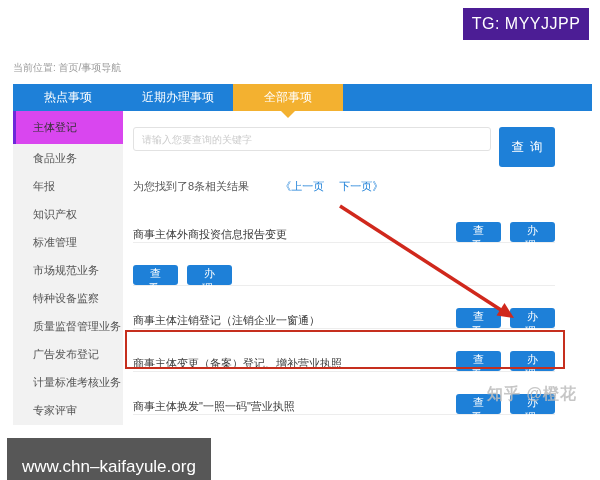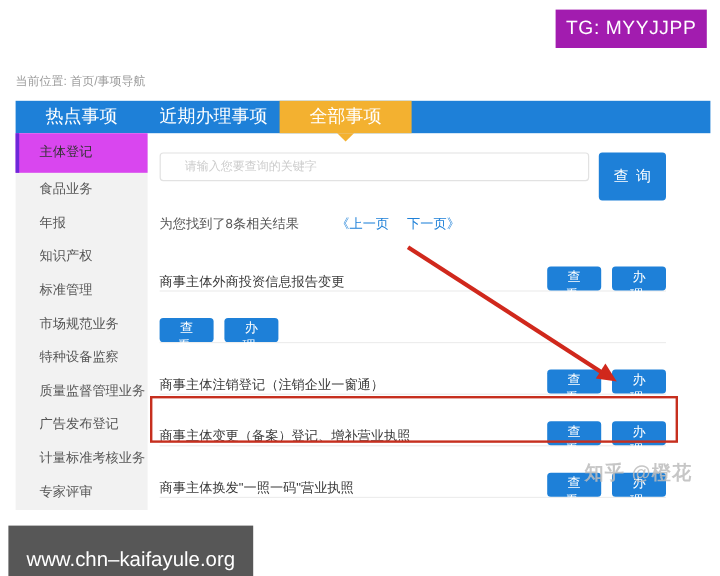--- a/index.html
+++ b/index.html
@@ -1,50 +1,50 @@
 <!DOCTYPE html>
 <html><head>
 <meta charset="utf-8">
 <style>
   html,body{margin:0;padding:0;background:#fff;}
   .page{position:relative;width:600px;height:480px;background:#fff;overflow:hidden;
         font-family:"Liberation Sans","DejaVu Sans",sans-serif;}
 
   
   .tg-badge{position:absolute;left:463px;top:8px;width:126px;height:32px;line-height:32px;
-            background:#a21caf;color:#fff;font-size:16px;text-align:center;letter-spacing:.5px;}
+            background:#4c1d95;color:#fff;font-size:16px;text-align:center;letter-spacing:.5px;}
   .url-badge{position:absolute;left:7px;top:438px;height:34px;line-height:34px;padding:12px 15px;
              background:#575757;color:#fff;font-size:17px;}
   .watermark{position:absolute;left:487px;top:384px;font-size:16px;font-weight:700;
              color:#bdbdbd;opacity:.85;letter-spacing:1px;}
 
   .breadcrumb{position:absolute;left:13px;top:61px;font-size:10px;color:#9b9b9b;}
 
   
   .tabbar{position:absolute;left:13px;top:84px;width:579px;height:27px;display:flex;
           background:#1e80d8;}
   .tab{width:110px;display:flex;align-items:center;justify-content:center;color:#fff;
-       font-size:15px;cursor:pointer;position:relative;}
+       font-size:12px;cursor:pointer;position:relative;}
   .tab.active{background:#f3b130;}
   .tab.active::after{content:"";position:absolute;left:50%;bottom:-7px;margin-left:-7px;
        border-left:7px solid transparent;border-right:7px solid transparent;
        border-top:7px solid #f3b130;}
   .tab-filler{flex:1;}
 
   
   .sidebar{position:absolute;left:13px;top:111px;width:110px;height:314px;background:#f2f2f2;}
   .side-item{height:28px;line-height:28px;padding-left:20px;font-size:11px;color:#555;
              cursor:pointer;white-space:nowrap;}
   .side-item.active{height:33px;line-height:33px;background:#d946ef;border-left:3px solid #6d28d9;
              padding-left:17px;color:#333;}
 
   
   .main{position:absolute;left:133px;top:127px;width:422px;}
   .search-row{display:flex;gap:8px;}
-  .search-input{flex:1;height:22px;border:1px solid #e2e2e2;border-radius:3px;padding:0 20px;
+  .search-input{flex:1;height:22px;border:1px solid #e2e2e2;border-radius:3px;padding:0 8px;
              font-size:10px;color:#666;outline:none;}
   .search-input::placeholder{color:#ccc;}
   .query-btn{width:56px;height:40px;background:#1e80d8;color:#fff;border:none;border-radius:3px;
              font-size:12.5px;letter-spacing:6px;text-indent:6px;cursor:pointer;}
   .results-line{margin-top:12px;height:15px;font-size:11px;color:#555;}
   .pag{color:#1e80d8;cursor:pointer;}
   .pag.first{margin-left:28px;}
   .pag.second{margin-left:12px;}
   .rows{margin-top:6px;}
   .row{height:42px;display:flex;align-items:flex-end;justify-content:space-between;

